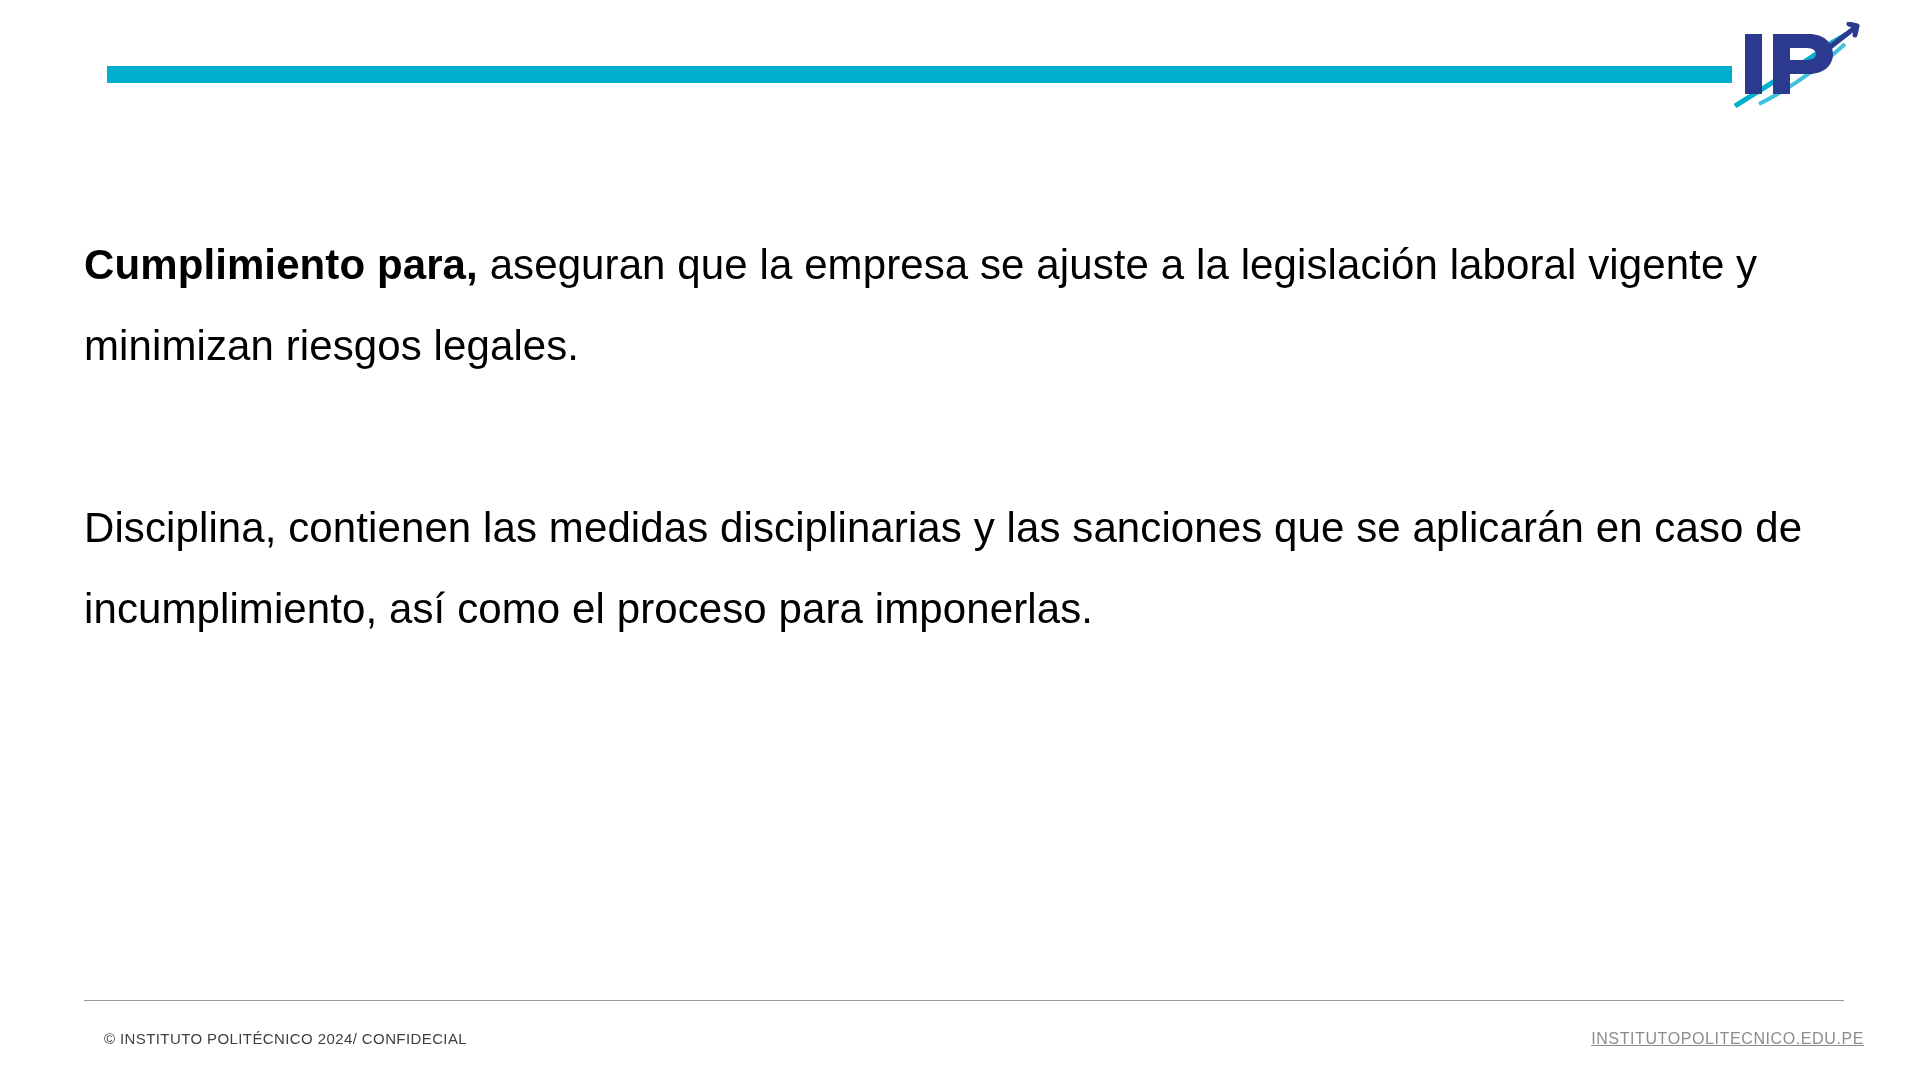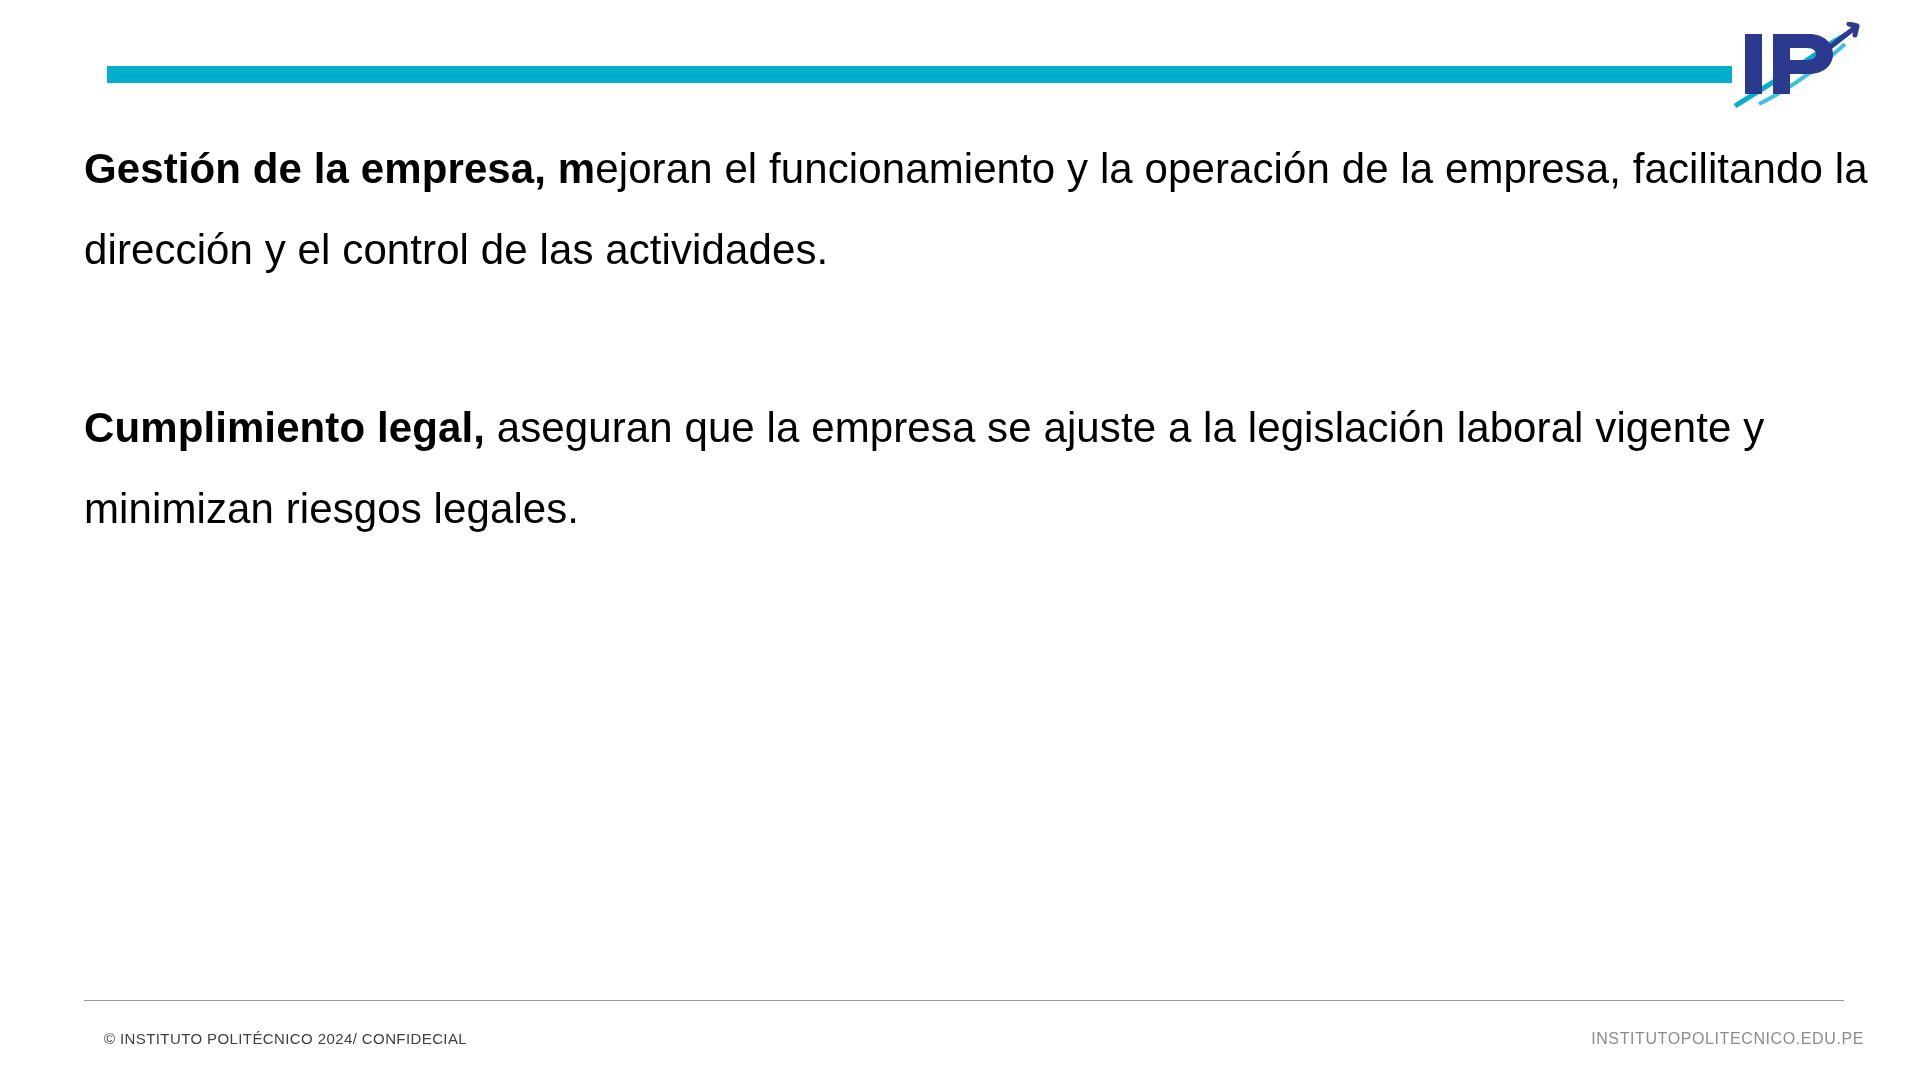--- a/index.html
+++ b/index.html
@@ -85,20 +85,21 @@
     color: #3f3f3f;
   }
 
   .footer-right {
     position: absolute;
     right: 55px;
     top: 1030px;
     font-size: 16px;
     letter-spacing: 0.6px;
     color: #8c8c8c;
+    text-decoration: underline;
   }
 </style>
 </head>
 <body>
 
 <div class="slide">
 
   <div class="accent-bar"></div>
 
   <div class="logo">
@@ -110,24 +111,24 @@
       <rect x="16" y="12" width="17" height="60" fill="#2B3A8F"></rect>
 
       <path d="M44 12 L44 72 L61 72 L61 52 L80 52 C95 52 104 43 104 32 C104 21 95 12 80 12 Z M61 26 L78 26 C84 26 87 29 87 32 C87 35 84 38 78 38 L61 38 Z" fill="#2B3A8F"></path>
 
       <path d="M100 26 L128 4 L120 2 M128 4 L126 13" stroke="#2B3A8F" stroke-width="5" fill="none" stroke-linecap="round" stroke-linejoin="round"></path>
     </svg>
   </div>
 
   <div class="content">
 
-    <p class="para gap-1"><b>Gestión de la empresa, m</b><span>ejoran el funcionamiento y la operación de la empresa, facilitando la dirección y el control de las actividades.</span></p>
 
-    <p class="para gap-2"><b>Cumplimiento legal,</b><span> aseguran que la empresa se ajuste a la legislación laboral vigente y minimizan riesgos legales.</span></p>
+    <p class="para gap-2"><b>Cumplimiento para,</b><span> aseguran que la empresa se ajuste a la legislación laboral vigente y minimizan riesgos legales.</span></p>
 
+    <p class="para gap-3"><span>Disciplina, contienen las medidas disciplinarias y las sanciones que se aplicarán en caso de incumplimiento, así como el proceso para imponerlas.</span></p>
 
   </div>
 
   <div class="footer-rule"></div>
 
   <div class="footer-left">© INSTITUTO POLITÉCNICO 2024/  CONFIDECIAL</div>
 
   <div class="footer-right">INSTITUTOPOLITECNICO.EDU.PE</div>
 
 </div>

